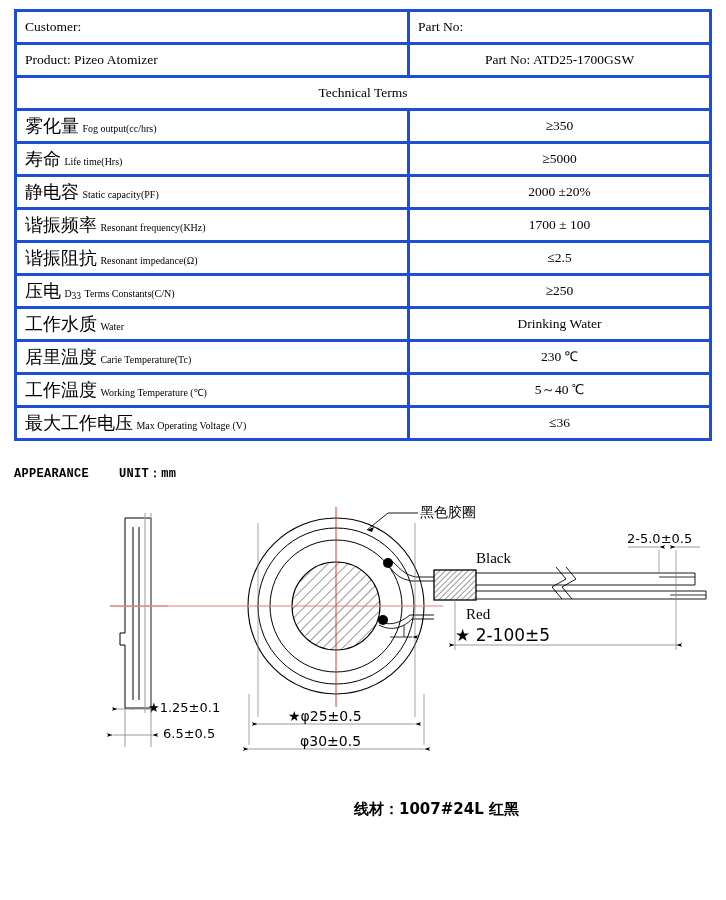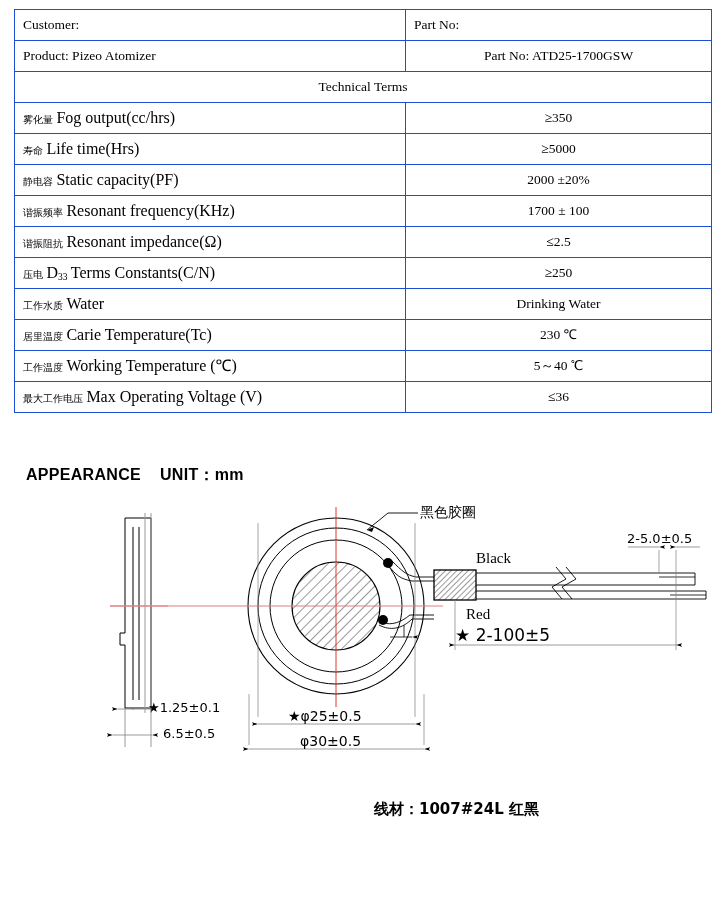--- a/index.html
+++ b/index.html
@@ -19,62 +19,62 @@
   
   #spec-table {
     position: absolute;
     left: 14px;
     top: 9px;
     width: 698px;
     border-collapse: collapse;
     table-layout: fixed;
   }
   #spec-table td {
-    border: 1px solid #1d4ed8;
+    border: 3px solid #1d4ed8;
     padding: 0 8px;
     height: 30px;
     font-size: 13.5px;
     font-family: "Liberation Serif", serif;
     vertical-align: middle;
     line-height: 1.15;
   }
   td.label-cell { width: 374px; text-align: left; }
   td.value-cell { text-align: center; }
   td.merged-center { text-align: center; }
 
-  .cn { font-family: Liberation Sans, sans-serif; font-size: 10px; text-align: center; }
-  .en { font-family: "Liberation Serif", serif; font-size: 16px; }
+  .cn { font-family: Liberation Sans, sans-serif; font-size: 18px; text-align: center; }
+  .en { font-family: "Liberation Serif", serif; font-size: 10px; }
   .sub { font-size: 9.5px; vertical-align: baseline; position: relative; top: 2px; }
 
   
   #appearance-heading {
     position: absolute;
-    left: 26px;
+    left: 14px;
     top: 465px;
-    font-size: 16px;
+    font-size: 12px;
     font-weight: bold;
-    font-family: Liberation Sans, sans-serif;
+    font-family: Liberation Mono, monospace;
     letter-spacing: 0.3px;
     white-space: pre;
   }
 
   
   #drawing {
     position: absolute;
     left: 0;
     top: 495px;
     width: 726px;
     height: 290px;
   }
   #drawing svg { display: block; }
 
   
   #wire-note {
     position: absolute;
-    left: 374px;
+    left: 354px;
     top: 800px;
     font-size: 15px;
     font-weight: bold;
     font-family: "DejaVu Sans", sans-serif;
     white-space: pre;
   }
 </style>
 </head>
 <body>
 

